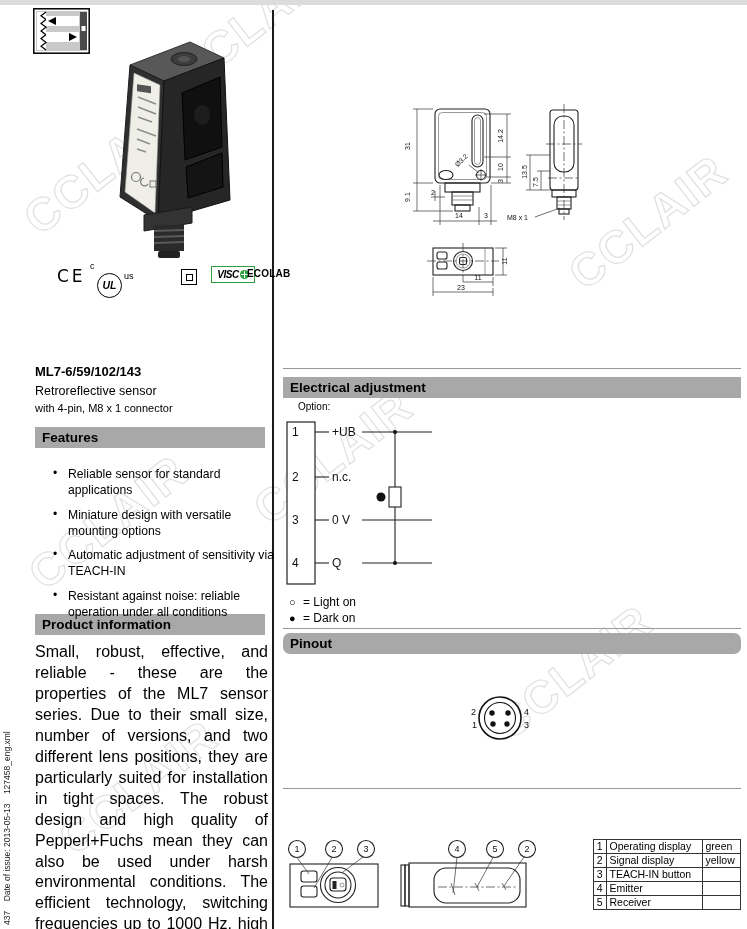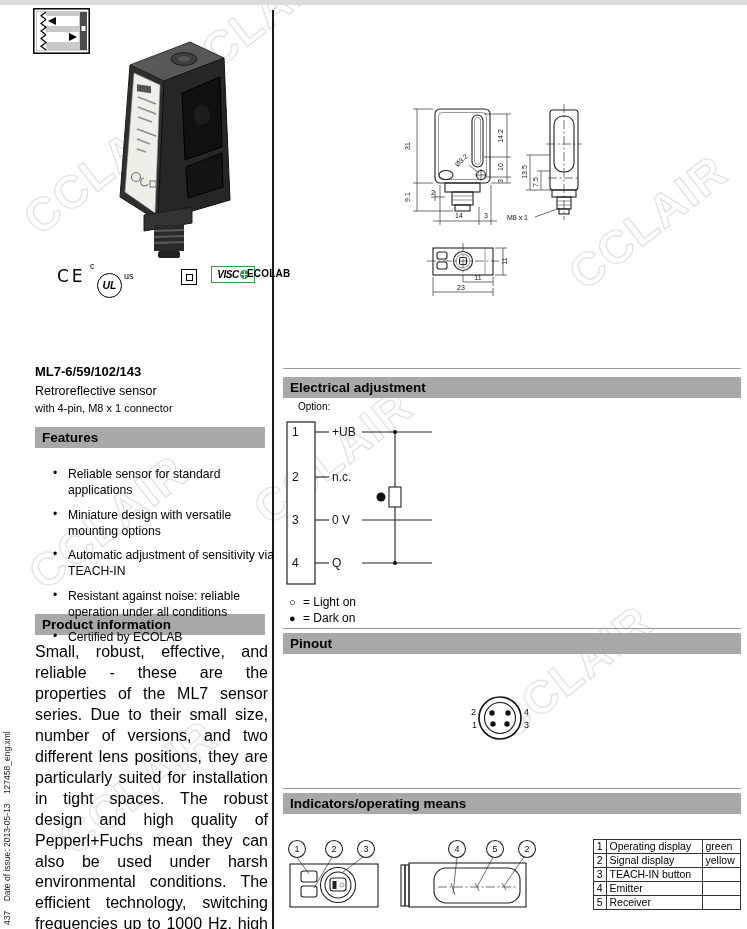--- a/index.html
+++ b/index.html
@@ -148,21 +148,20 @@
   <div class="abs z" id="model-number">ML7-6/59/102/143</div>
   <div class="abs z" id="model-type">Retroreflective sensor</div>
   <div class="abs z" id="model-conn">with 4-pin, M8 x 1 connector</div>
 
   <div class="hbar" style="left:35px;top:427px;width:230px;">Features</div>
   <ul class="abs z" id="features-list">
     <li><span>Reliable sensor for standard applications</span></li>
     <li><span>Miniature design with versatile mounting options</span></li>
     <li><span>Automatic adjustment of sensitivity via TEACH-IN</span></li>
     <li><span>Resistant against noise: reliable operation under all conditions</span></li>
-    <li><span>Certified by ECOLAB</span></li>
   </ul>
 
   <div class="hbar" style="left:35px;top:614px;width:230px;">Product information</div>
   <div class="abs z" id="prod-text">Small, robust, effective, and reliable - these are the properties of the ML7 sensor series. Due to their small size, number of versions, and two different lens positions, they are particularly suited for installation in tight spaces. The robust design and high quality of Pepperl+Fuchs mean they can also be used under harsh environmental conditions. The efficient technology, switching frequencies up to 1000 Hz, high resistance to ambient light, and 4-in-1 output make the series suitable for non-contact object detection.</div>
 
   <div class="abs" id="side-text">437    Date of issue: 2013-05-13    127458_eng.xml</div>
 
 
   <svg style="left:283px;top:60px;" width="460" height="250" viewBox="0 0 460 250">
 
@@ -282,37 +281,36 @@
     <circle cx="110" cy="14" r="2" fill="#111"></circle>
     <circle cx="110" cy="145" r="2" fill="#111"></circle>
   </svg>
 
   <div class="abs z" id="elec-legend">
     <div><span class="sym">○</span><span>= Light on</span></div>
     <div><span class="sym">●</span><span>= Dark on</span></div>
   </div>
 
   <div class="rline" style="top:628px;"></div>
-  <div class="hbar" style="left:283px;top:633px;width:458px;">Pinout</div>
+  <div class="hbar" style="left:283px;top:633px;width:458px;border-radius:7px;">Pinout</div>
 
   <svg style="left:438px;top:683px;" width="124" height="70" viewBox="0 0 124 70">
     <circle cx="62" cy="35" r="21" fill="#fff" stroke="#111" stroke-width="1.6"></circle>
     <circle cx="62" cy="35" r="15.5" fill="none" stroke="#111" stroke-width="1.1"></circle>
     <circle cx="54" cy="30" r="2.7" fill="#111"></circle>
     <circle cx="70" cy="30" r="2.7" fill="#111"></circle>
     <circle cx="55" cy="41" r="2.7" fill="#111"></circle>
     <circle cx="69" cy="41" r="2.7" fill="#111"></circle>
     <text style="font-size:9px" text-anchor="end" x="38" y="32">2</text>
     <text style="font-size:9px" x="86" y="32">4</text>
     <text style="font-size:9px" text-anchor="end" x="39" y="45">1</text>
     <text style="font-size:9px" x="86" y="45">3</text>
   </svg>
 
   <div class="rline" style="top:788px;"></div>
-  <div class="hbar" style="left:283px;top:793px;width:458px;">Indicators/operating means</div>
 
   <svg style="left:283px;top:835px;" width="310" height="92" viewBox="0 0 310 92">
 
     <g class="ln">
       <circle cx="14" cy="14" r="8.5" fill="#fff"></circle>
       <circle cx="51" cy="14" r="8.5" fill="#fff"></circle>
       <circle cx="83" cy="14" r="8.5" fill="#fff"></circle>
       <circle cx="174" cy="14" r="8.5" fill="#fff"></circle>
       <circle cx="212" cy="14" r="8.5" fill="#fff"></circle>
       <circle cx="244" cy="14" r="8.5" fill="#fff"></circle>

